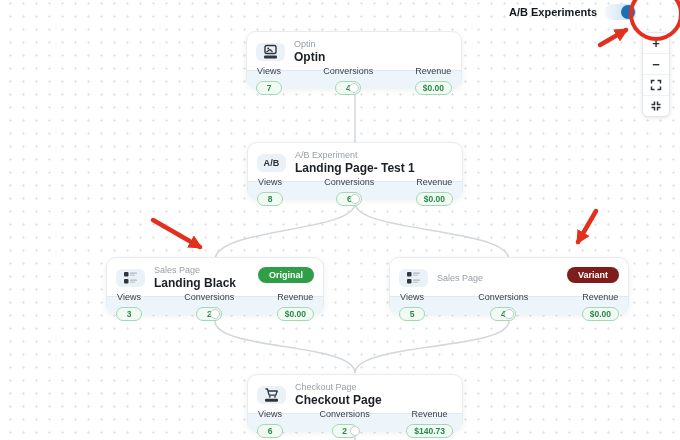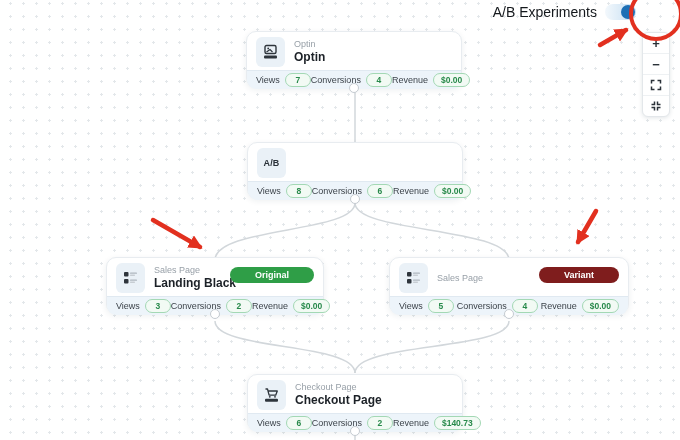--- a/index.html
+++ b/index.html
@@ -8,41 +8,41 @@
     position:relative;width:680px;height:440px;overflow:hidden;background:#ffffff;
     background-image:radial-gradient(circle,#e3e7ea 1px,transparent 1.2px);
     background-size:13px 13px;background-position:4px 10px;
   }
   svg.overlay{position:absolute;left:0;top:0;z-index:1;pointer-events:none;}
   .node{
     position:absolute;z-index:2;background:#fff;border:1px solid #e8ecf0;border-radius:10px;
     box-shadow:0 2px 6px rgba(25,45,70,.08);height:57px;box-sizing:border-box;
   }
   .node-header{display:flex;align-items:center;gap:9px;padding:6px 9px 4px 9px;height:38px;box-sizing:border-box;}
-  .node-icon{flex:0 0 auto;width:29px;height:30px;background:#eaf1f7;border-radius:6px;
+  .node-icon{flex:0 0 auto;width:29px;height:18px;background:#eaf1f7;border-radius:6px;
     display:flex;align-items:center;justify-content:center;}
   .node-icon .ab-txt{font-size:9px;font-weight:700;color:#2a3138;letter-spacing:.2px;}
   .node-titles{min-width:0;}
   .node-type{font-size:9px;color:#98a0a8;line-height:11px;white-space:nowrap;}
   .node-name{font-size:12px;font-weight:700;color:#1c2127;line-height:15px;white-space:nowrap;}
   .badge{margin-left:auto;align-self:flex-start;margin-top:3px;color:#fff;font-size:9px;font-weight:700;
-    padding:3px 25px;border-radius:10px;white-space:nowrap;}
+    padding:3px 11px;border-radius:10px;white-space:nowrap;}
   .badge-green{background:#2f9e47;}
   .badge-blue{background:#7f1d1d;}
   .node-stats{display:flex;align-items:center;justify-content:space-between;height:19px;box-sizing:border-box;
     background:#edf4fa;border-top:1px solid #e0e9f1;border-radius:0 0 9px 9px;padding:0 9px;}
-  .stat{display:flex;align-items:center;gap:5px;}
+  .stat{display:flex;align-items:center;gap:5px;flex-direction:column;}
   .stat-label{font-size:9px;color:#3c434a;}
   .pill{font-size:8.5px;font-weight:700;color:#27894a;background:#f2faf4;border:1px solid #a3d8b4;
     border-radius:8px;padding:1px 7px;line-height:10px;min-width:10px;text-align:center;}
   .connector-dot{position:absolute;left:50%;bottom:-6px;width:8px;height:8px;background:#fff;
     border:1.5px solid #c5cbd1;border-radius:50%;transform:translateX(-50%);z-index:3;}
   
   .toggle-row{position:absolute;top:4px;right:44px;z-index:4;display:flex;align-items:center;gap:8px;}
-  .toggle-label{font-size:14px;font-weight:400;color:#14181c;white-space:nowrap;}
+  .toggle-label{font-size:11px;font-weight:700;color:#14181c;white-space:nowrap;}
   .toggle{position:relative;width:31px;height:16px;border-radius:9px;
     background:linear-gradient(to right,#f3f8fc,#c3ddf2);cursor:pointer;}
   .toggle-knob{position:absolute;top:1px;right:1px;width:14px;height:14px;border-radius:50%;background:#1d6fb5;}
   .red-circle{position:absolute;left:629px;top:-13px;width:46px;height:46px;border:4px solid #e2301f;
     border-radius:50%;z-index:5;pointer-events:none;}
   .zoom-panel{position:absolute;left:642px;top:32px;width:26px;z-index:4;background:#fff;
     border:1px solid #e3e7ea;border-radius:6px;box-shadow:0 1px 4px rgba(20,40,60,.12);overflow:hidden;}
   .zoom-btn{height:20px;display:flex;align-items:center;justify-content:center;cursor:pointer;
     border-bottom:1px solid #eef1f3;color:#2a3138;font-size:13px;font-weight:600;line-height:1;}
   .zoom-btn:last-child{border-bottom:none;}
@@ -131,20 +131,24 @@
         </span>
     </div>
     <div class="connector-dot"></div>
   </div>
 
   <div class="node" style="left:247px;top:142px;width:216px;">
     <div class="node-header">
       <div class="node-icon">
           <span class="ab-txt">A/B</span>
         </div>
+      <div class="node-titles">
+        <div class="node-type">A/B Experiment</div>
+        <div class="node-name">Landing Page- Test 1</div>
+      </div>
     </div>
     <div class="node-stats">
       <span class="stat">
           <span class="stat-label">Views</span>
           <span class="pill">8</span>
         </span>
       <span class="stat">
           <span class="stat-label">Conversions</span>
           <span class="pill">6</span>
         </span>

